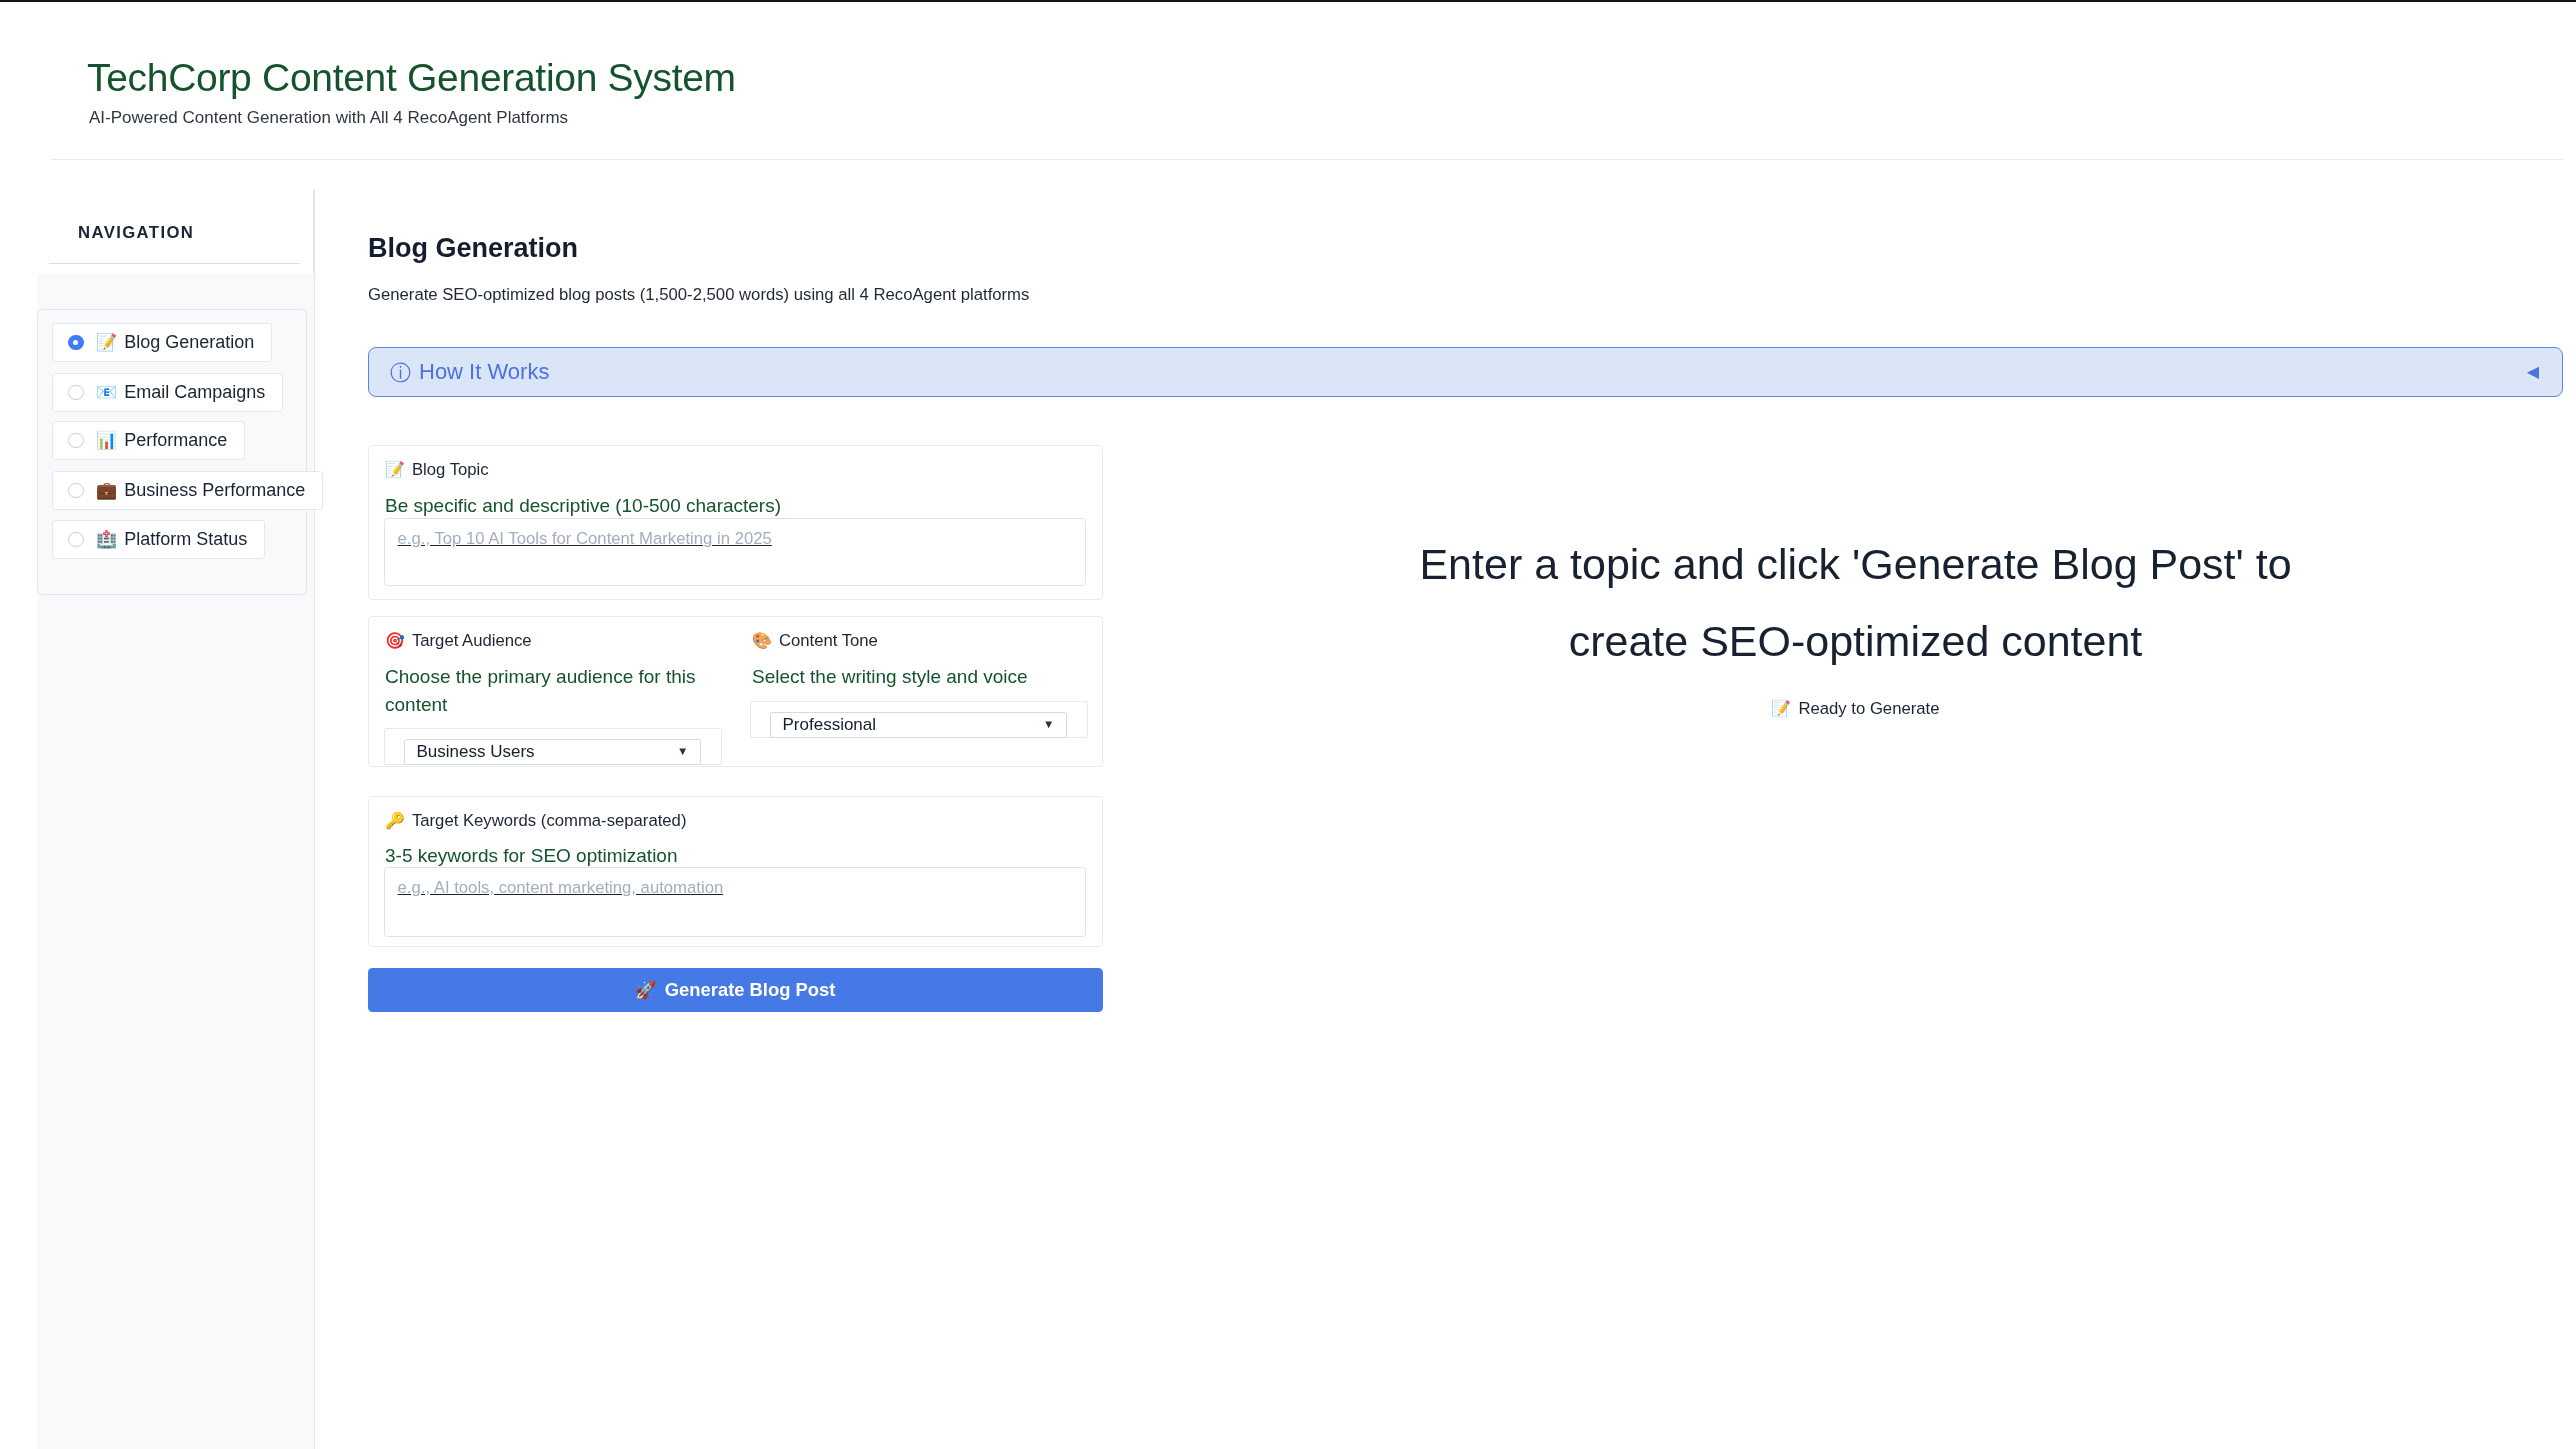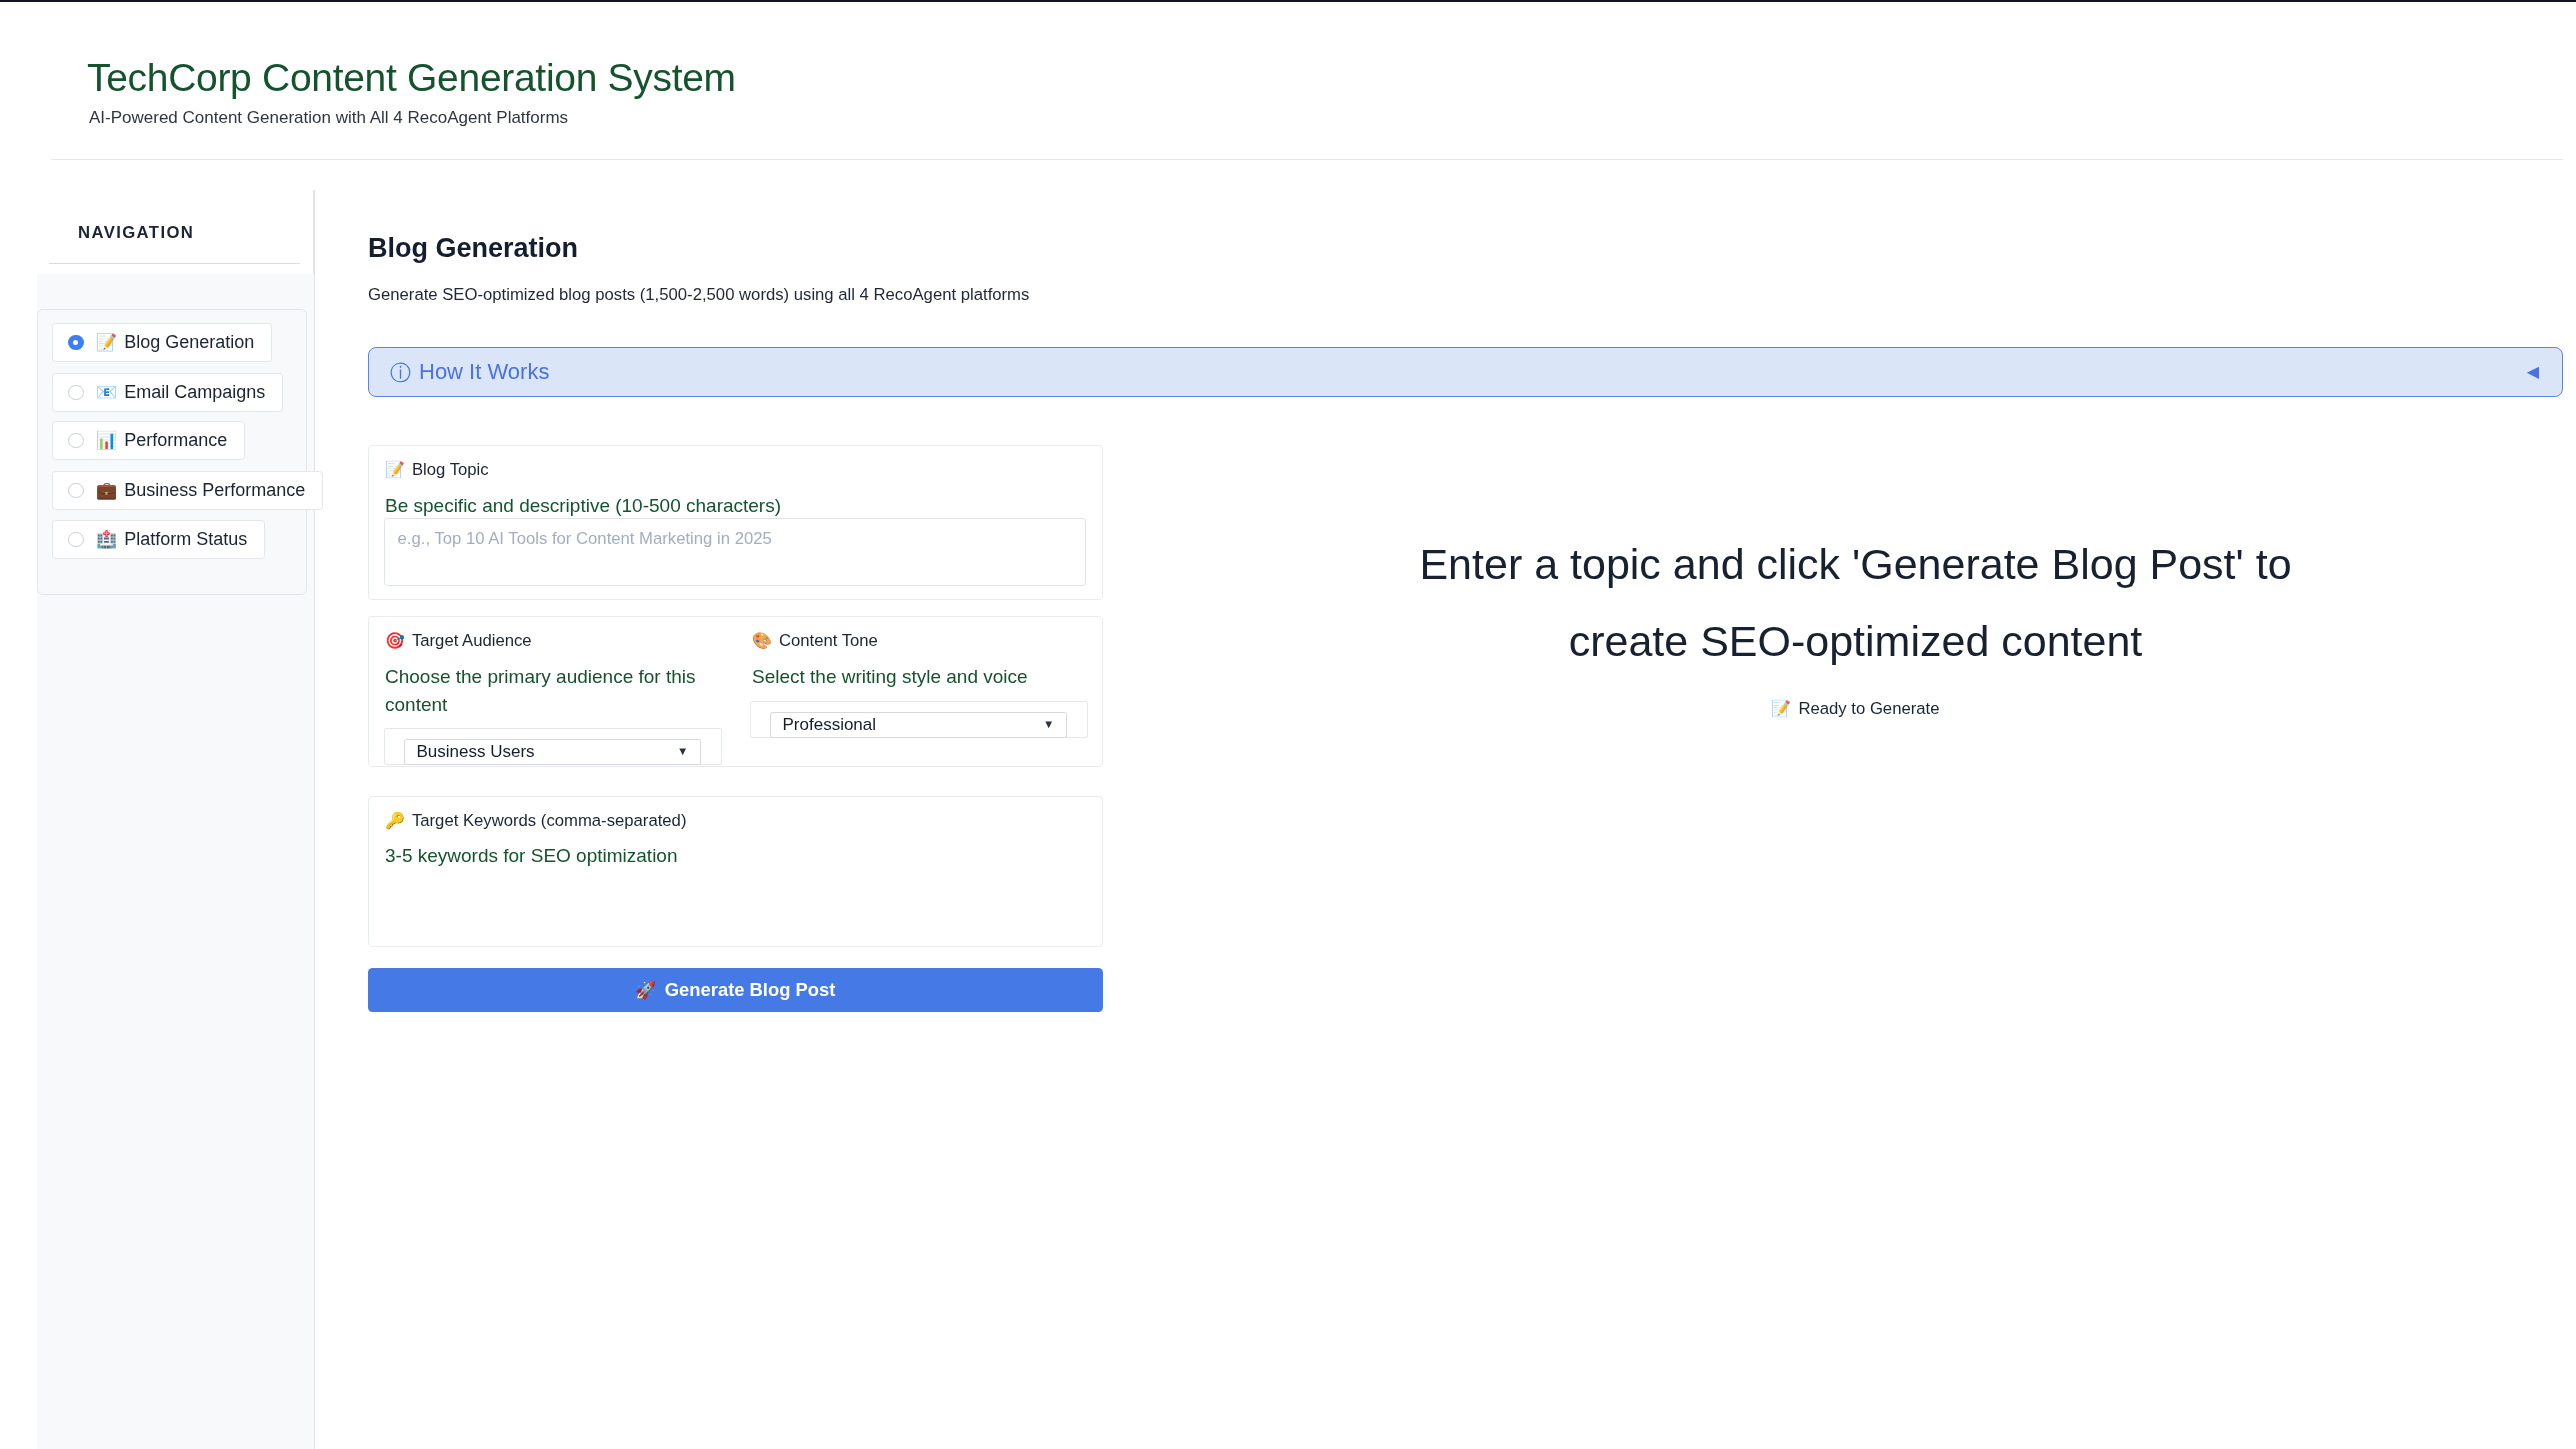--- a/index.html
+++ b/index.html
@@ -47,21 +47,21 @@
   .group { left:368px; width:735px; background:#ffffff; border:1.2px solid #e9eaee; border-radius:4.6px; }
   .g1 { top:445px; height:155px; }
   .g2 { top:616px; height:151px; }
   .g3 { top:796px; height:151px; }
   .field-label { position:absolute; display:flex; align-items:center; gap:7px; }
   .field-emoji { font-size:16px; line-height:1; }
   .field-text { font-size:16.7px; color:#1c2534; }
   .help-text { position:absolute; font-size:19px; color:#14532d; line-height:28px;margin-top:8px; }
   .ta { position:absolute; border:1.2px solid #dfe2e8; border-radius:3.5px; width:702px;
     font-family:"Liberation Sans","DejaVu Sans",sans-serif; font-size:16.7px; color:#1c2534;
-    padding:10.4px 12.6px; resize:none; outline:none; background:#ffffff; }
+    padding:10.4px 12.6px; resize:none; outline:none; background:#ffffff;text-decoration:underline; }
   .ta::placeholder { color:#a3adc0; }
 
   .select-outer { position:absolute; width:338px; height:37px; border:1.2px solid #e6e8ec; border-radius:2px;margin-top:9px; }
   .select { position:absolute; left:19px; top:9.8px; width:297px; height:26.5px;
     border:1.2px solid #d5d9df; border-radius:2.3px; background:#ffffff;
     display:flex; align-items:center; padding:0 11.5px; cursor:pointer; }
   .select-value { font-size:17px; color:#141e2e; }
   .select-arrow { margin-left:auto; font-size:11.5px; color:#2b3442; line-height:1; }
 
   .submit-btn { left:368px; top:968px; width:735px; height:44px; background:#4579e6;
@@ -167,20 +167,21 @@
       </div>
     </div>
   </section>
 
   <section class="abs group g3">
     <div class="field-label" style="left:16px; top:14px;">
       <span class="field-emoji">🔑</span>
       <span class="field-text">Target Keywords (comma-separated)</span>
     </div>
     <div class="help-text" style="left:16px; top:37px;">3-5 keywords for SEO optimization</div>
+    <textarea class="ta" style="left: 15px; top: 70px; height: 70px;" placeholder="e.g., AI tools, content marketing, automation"></textarea>
   </section>
 
   <button class="abs submit-btn">
     <span class="submit-icon">🚀</span>
     <span class="submit-label">Generate Blog Post</span>
   </button>
 
   <div class="abs headline">Enter a topic and click 'Generate Blog Post' to
 create SEO-optimized content</div>
   <div class="abs ready-row">

